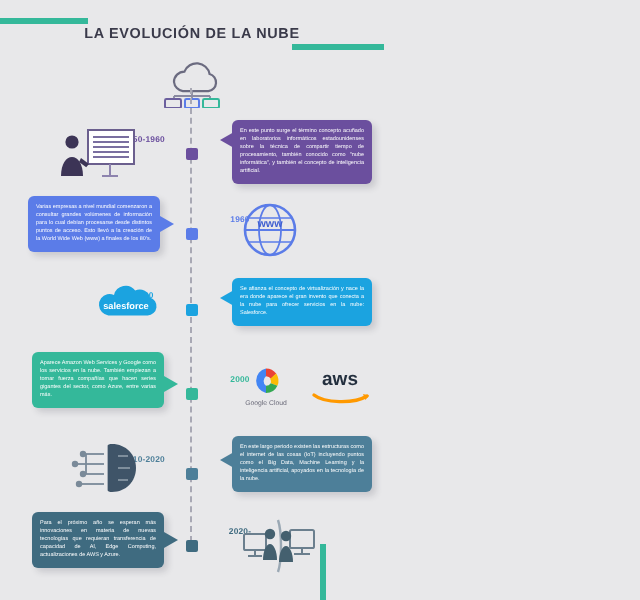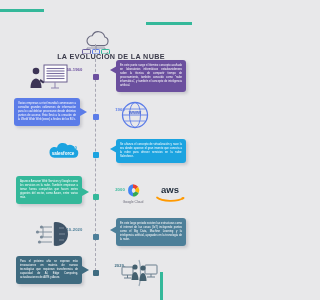--- a/index.html
+++ b/index.html
@@ -12,25 +12,24 @@
   #page{position:absolute;inset:0;width:192px;height:300px;}
 
   
   .accent{position:absolute;background:#34b89a;}
   .acc-tl{left:0;top:9px;width:44px;height:3px;}
   .acc-tr{left:146px;top:22px;width:46px;height:3px;}
   .acc-br{left:160px;top:272px;width:3px;height:30px;}
 
   
   .title{
-    position:absolute;left:15px;top:12px;width:192px;
+    position:absolute;left:0;top:12px;width:192px;
     text-align:center;
     font-size:7.2px;font-weight:bold;letter-spacing:.35px;
     color:#3a3a4a;
-    margin-top:40px;
   }
 
   
   .spine{
     position:absolute;left:95px;top:44px;
     width:0;height:232px;
     border-left:1px dashed #a8a8b4;
   }
   .node{
     position:absolute;left:92.5px;width:6px;height:6px;

